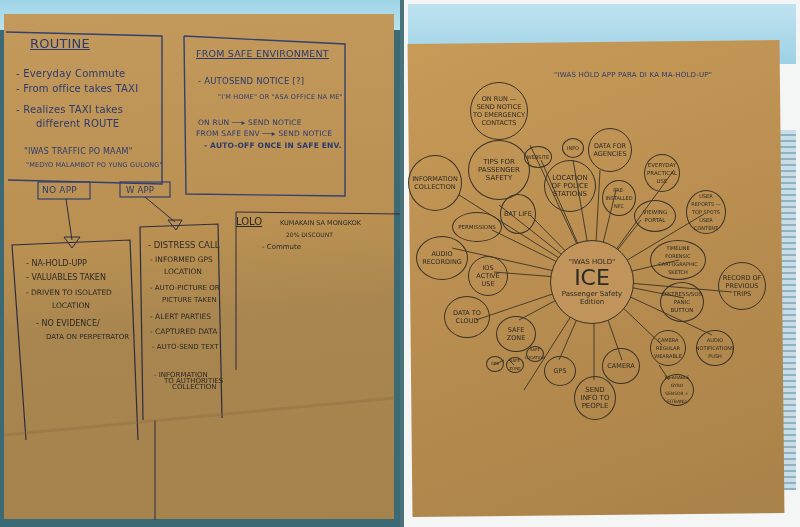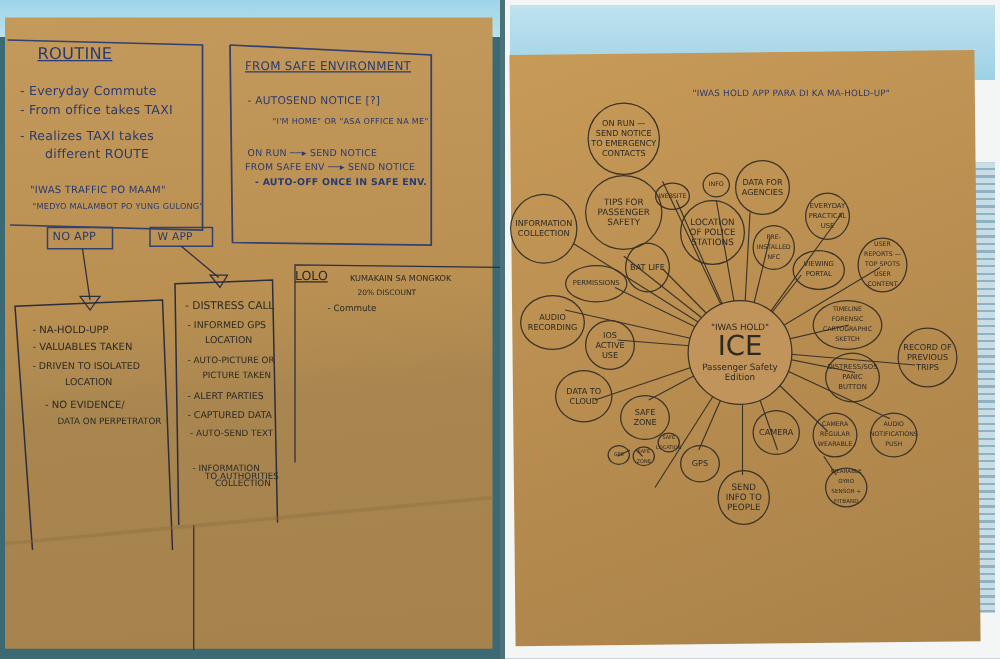--- a/index.html
+++ b/index.html
@@ -154,18 +154,18 @@
   <div class="bubble" style="left:64px;top:256px;width:40px;height:40px;">iOS ACTIVE USE</div>
   <div class="bubble" style="left:246px;top:240px;width:56px;height:40px;font-size:5px;">TIMELINE FORENSIC CARTOGRAPHIC SKETCH</div>
   <div class="bubble" style="left:314px;top:262px;width:48px;height:48px;">RECORD OF PREVIOUS TRIPS</div>
   <div class="bubble" style="left:256px;top:282px;width:44px;height:40px;font-size:5.5px;">DISTRESS/SOS PANIC BUTTON</div>
   <div class="bubble" style="left:40px;top:296px;width:46px;height:42px;">DATA to CLOUD</div>
   <div class="bubble" style="left:92px;top:316px;width:40px;height:36px;">SAFE ZONE</div>
   <div class="bubble" style="left:82px;top:356px;width:18px;height:16px;font-size:4px;">GPS</div>
   <div class="bubble" style="left:102px;top:357px;width:18px;height:16px;font-size:4px;">SAFE ZONE</div>
   <div class="bubble" style="left:122px;top:346px;width:18px;height:16px;font-size:4px;">SAFE LOCATION</div>
   <div class="bubble" style="left:140px;top:356px;width:32px;height:30px;">GPS</div>
-  <div class="bubble" style="left:198px;top:328px;width:38px;height:36px;">CAMERA</div>
+  <div class="bubble" style="left:198px;top:348px;width:38px;height:36px;">CAMERA</div>
   <div class="bubble" style="left:170px;top:376px;width:42px;height:44px;font-size:7px;">SEND INFO to PEOPLE</div>
   <div class="bubble" style="left:246px;top:330px;width:36px;height:36px;font-size:5px;">CAMERA REGULAR WEARABLE</div>
   <div class="bubble" style="left:292px;top:330px;width:38px;height:36px;font-size:5px;">AUDIO NOTIFICATIONS PUSH</div>
   <div class="bubble" style="left:256px;top:374px;width:34px;height:32px;font-size:4.5px;">WEARABLE GYRO SENSOR + FITBAND</div>
 </div>
 
 </body></html>

